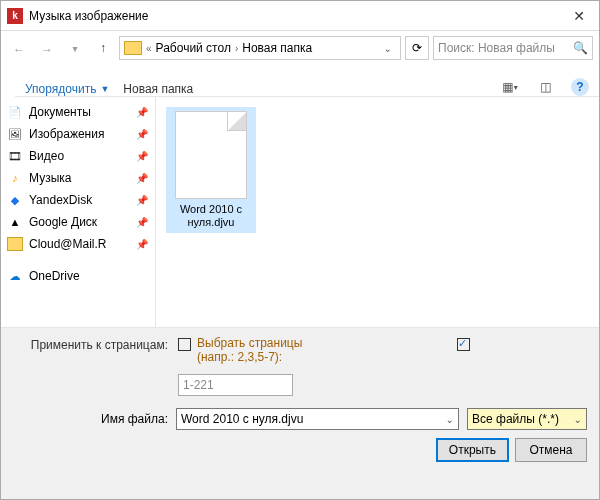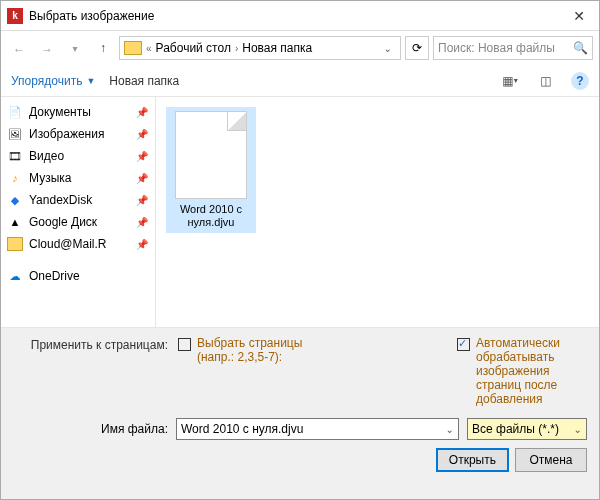--- a/index.html
+++ b/index.html
@@ -12,21 +12,21 @@
 .navbtn { width: 24px; height: 24px; display: flex; align-items: center; justify-content: center; color: #999; }
 .navbtn.enabled { color: #333; }
 .breadcrumb { flex: 1; display: flex; align-items: center; border: 1px solid #ccc; height: 24px; padding: 0 4px; gap: 2px; }
 .breadcrumb .fld { width: 18px; height: 14px; background: #ffd76a; border:1px solid #c9a227; }
 .breadcrumb span { white-space: nowrap; }
 .breadcrumb .sep { color: #666; font-size:10px; padding:0 2px;}
 .bcdrop { color:#666; margin-left:auto; font-size:10px; padding:0 4px;}
 .refresh { width: 24px; height: 24px; border:1px solid #ccc; display:flex;align-items:center;justify-content:center; }
 .search { width: 160px; height: 24px; border: 1px solid #ccc; display: flex; align-items: center; padding: 0 4px; color: #888; }
 .search .sicon { margin-left:auto; color:#666;}
-.toolbar { display:flex; align-items:center; height:32px; padding:0 10px; border-bottom:1px solid #e5e5e5; gap:14px;}
+.toolbar { display:flex; align-items:flex-end; height:32px; padding:0 10px; border-bottom:1px solid #e5e5e5; gap:14px;margin-left:14px;}
 .toolbar .org { color:#1e6fbf; display:flex; align-items:center; gap:4px;}
 .toolbar .nf { color:#333; }
 .toolbar .spacer { flex:1; }
 .toolbar .ticon { width:22px; height:18px; display:flex;align-items:center;justify-content:center; color:#555;}
 .help { color:#0969da; font-weight:bold; width:18px;height:18px;border-radius:50%;background:#cfe6fb;display:flex;align-items:center;justify-content:center;}
 .body { display:flex; height: 230px; }
 .sidebar { width: 155px; border-right:1px solid #e5e5e5; overflow:hidden; padding:4px 0;}
 .sbi { display:flex; align-items:center; gap:6px; height:22px; padding:0 6px; white-space:nowrap; overflow:hidden;}
 .sbi .pin { margin-left:auto; color:#888; font-size:10px;}
 .sbi .ic { width:16px; height:14px; flex-shrink:0; display:flex;align-items:center;justify-content:center;font-size:11px;}
@@ -54,21 +54,21 @@
 .filetype .dd { position:absolute; right:4px; font-size:10px; color:#555;}
 .btnrow { display:flex; justify-content:flex-end; gap:6px; margin-top:8px;}
 .btn { height:24px; min-width:72px; padding:0 12px; border:1px solid #999; background:#e1e1e1; display:flex;align-items:center;justify-content:center;}
 .btn.primary { border:1px solid #0078d7; box-shadow:inset 0 0 0 1px #0078d7;}
 </style>
 </head>
 <body>
 
 <div class="titlebar">
   <div class="appicon">k</div>
-  <div class="title">Выбрать изображение</div>
+  <div class="title">Музыка изображение</div>
   <div class="close">✕</div>
 </div>
 
 <div class="navrow">
   <div class="navbtn">←</div>
   <div class="navbtn">→</div>
   <div class="navbtn" style="font-size:10px;">▾</div>
   <div class="navbtn enabled">↑</div>
   <div class="breadcrumb">
     <div class="fld"></div>
@@ -152,26 +152,28 @@
 </div>
 
 <div class="bottompane">
   <div class="optrow">
     <div class="optleft">Применить к страницам:</div>
     <div class="optmid" style="width:160px; flex-direction:column;">
       <div style="display:flex;gap:6px;">
         <div class="cb"></div>
         <div class="link">Выбрать страницы (напр.: 2,3,5-7):</div>
       </div>
+      <div class="rangeinput">
+          <span>1-221</span>
+        </div>
     </div>
     <div style="flex:1;"></div>
     <div class="optmid" style="width:130px; flex-direction:column; align-items:flex-start;">
       <div style="display:flex;gap:6px;">
         <div class="cb checked"></div>
-        <div class="link">Автоматически обрабатывать изображения страниц после добавления</div>
       </div>
     </div>
   </div>
 
   <div class="filerow">
     <div class="lbl">Имя файла:</div>
     <div class="filename">
       <span>Word 2010 с нуля.djvu</span>
       <span class="dd">⌄</span>
     </div>

